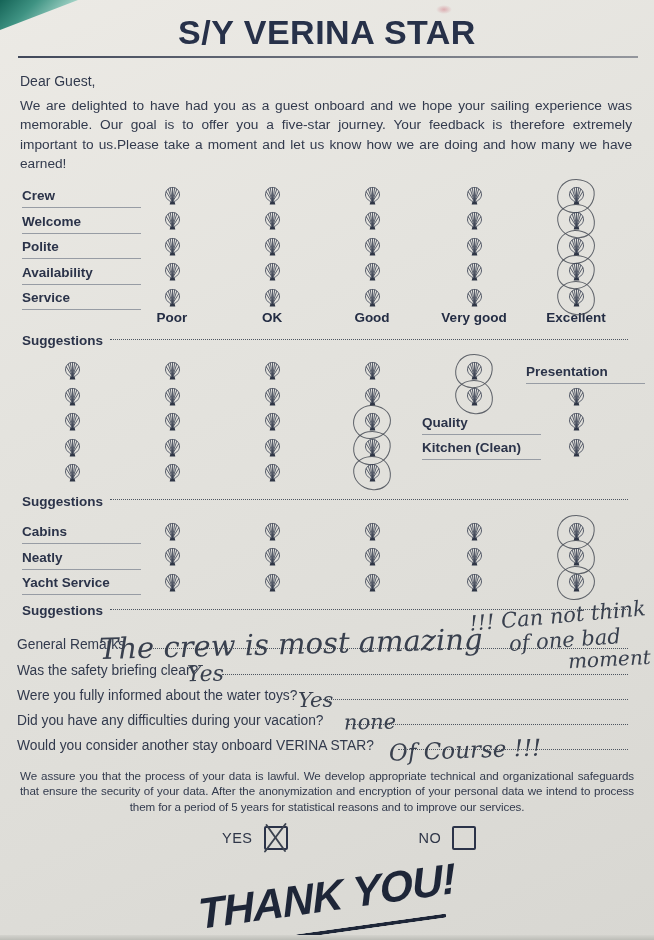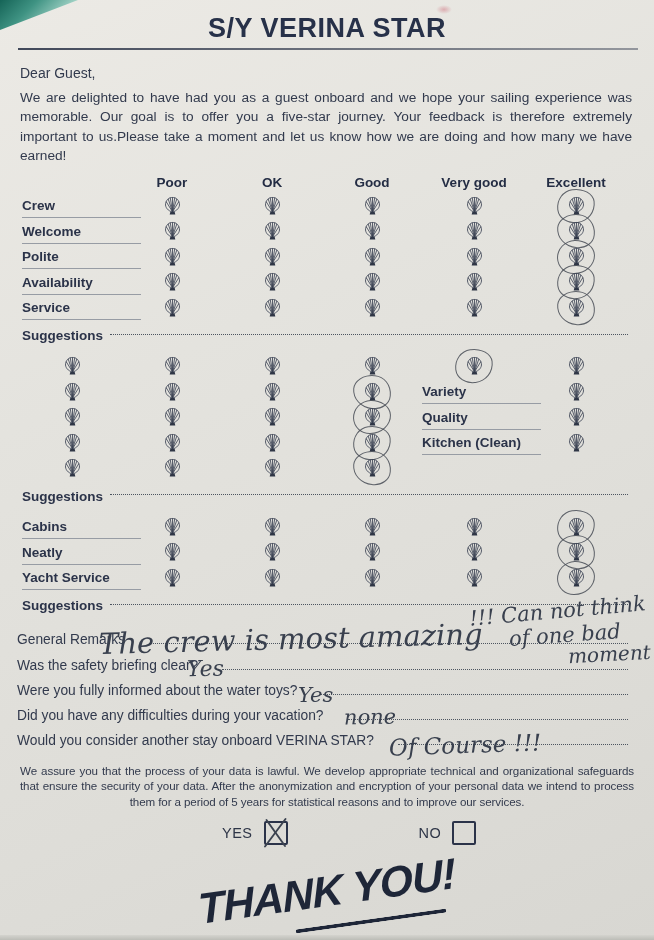--- a/index.html
+++ b/index.html
@@ -14,21 +14,21 @@
   }
   .page::after{content:"";position:absolute;left:0;right:0;bottom:0;height:5px;
     background:linear-gradient(#d4d3ce,#bcbdb7);}
   
   .corner-wedge{position:absolute;top:0;left:0;width:78px;height:30px;
     background:linear-gradient(135deg,#156457 0%,#3f9383 35%,#9ccfc2 70%,#d9ece5 100%);
     clip-path:polygon(0 0,100% 0,0 100%);}
   .smudge{position:absolute;top:5px;left:436px;width:16px;height:9px;border-radius:50%;
     background:radial-gradient(closest-side,rgba(210,125,137,.55),rgba(210,125,137,0));}
   
-  .title{margin:13px 0 0;text-align:center;font-size:27px;font-weight:bold;
+  .title{margin:13px 0 0;text-align:center;font-size:34px;font-weight:bold;
     letter-spacing:.5px;color:#273149;}
   .title-rule{margin:4px 16px 0 18px;height:2px;
     background:linear-gradient(90deg,rgba(47,55,75,.9),rgba(47,55,75,.45));}
   .salutation{margin:15px 0 0 20px;font-size:14px;}
   .intro{margin:7px 22px 0 20px;font-size:13.7px;line-height:1.42;text-align:justify;}
   
   .rating{margin-top:9px;}
   .r-grid{display:grid;grid-template-columns:100px 100px 100px 100px 104px 100px;margin-left:22px;}
   .r-head{margin-bottom:3px;}
   .r-colhead{text-align:center;font-weight:bold;font-size:13.5px;color:#242d44;}
@@ -84,415 +84,415 @@
   <div class="corner-wedge"></div>
   <div class="smudge"></div>
 
   <h1 class="title">S/Y VERINA STAR</h1>
   <div class="title-rule"></div>
 
   <p class="salutation">Dear Guest,</p>
   <p class="intro">We are delighted to have had you as a guest onboard and we hope your sailing experience was memorable. Our goal is to offer you a five-star journey. Your feedback is therefore extremely important to us.Please take a moment and let us know how we are doing and how many we have earned!</p>
 
   <div class="rating" id="rating-area">
+      <div class="r-grid">
+        <div class="r-row-label">Crew</div>
+        <div class="r-cell">
+          <svg viewBox="0 0 24 24" width="23" height="22">
+            <g fill="none" stroke="#3a4152" stroke-width="0.9" stroke-linecap="round">
+              <path d="M12,18.5 C7,17.6 3.9,13.4 4.4,9.4 C5.6,4.4 8.5,2.7 12,2.7 C15.5,2.7 18.4,4.4 19.6,9.4 C20.1,13.4 17,17.6 12,18.5 Z"></path>
+              <path d="M12,18.3 L5.3,7.6"></path>
+              <path d="M12,18.3 L7.4,4.7"></path>
+              <path d="M12,18.3 L9.6,3.2"></path>
+              <path d="M12,18.3 L12,2.8"></path>
+              <path d="M12,18.3 L14.4,3.2"></path>
+              <path d="M12,18.3 L16.6,4.7"></path>
+              <path d="M12,18.3 L18.7,7.6"></path>
+            </g>
+            <path d="M9.7,18.2 L14.3,18.2 L15.1,21.2 L8.9,21.2 Z" fill="#2f3646"></path>
+          </svg>
+        </div>
+        <div class="r-cell">
+          <svg viewBox="0 0 24 24" width="23" height="22">
+            <g fill="none" stroke="#3a4152" stroke-width="0.9" stroke-linecap="round">
+              <path d="M12,18.5 C7,17.6 3.9,13.4 4.4,9.4 C5.6,4.4 8.5,2.7 12,2.7 C15.5,2.7 18.4,4.4 19.6,9.4 C20.1,13.4 17,17.6 12,18.5 Z"></path>
+              <path d="M12,18.3 L5.3,7.6"></path>
+              <path d="M12,18.3 L7.4,4.7"></path>
+              <path d="M12,18.3 L9.6,3.2"></path>
+              <path d="M12,18.3 L12,2.8"></path>
+              <path d="M12,18.3 L14.4,3.2"></path>
+              <path d="M12,18.3 L16.6,4.7"></path>
+              <path d="M12,18.3 L18.7,7.6"></path>
+            </g>
+            <path d="M9.7,18.2 L14.3,18.2 L15.1,21.2 L8.9,21.2 Z" fill="#2f3646"></path>
+          </svg>
+        </div>
+        <div class="r-cell">
+          <svg viewBox="0 0 24 24" width="23" height="22">
+            <g fill="none" stroke="#3a4152" stroke-width="0.9" stroke-linecap="round">
+              <path d="M12,18.5 C7,17.6 3.9,13.4 4.4,9.4 C5.6,4.4 8.5,2.7 12,2.7 C15.5,2.7 18.4,4.4 19.6,9.4 C20.1,13.4 17,17.6 12,18.5 Z"></path>
+              <path d="M12,18.3 L5.3,7.6"></path>
+              <path d="M12,18.3 L7.4,4.7"></path>
+              <path d="M12,18.3 L9.6,3.2"></path>
+              <path d="M12,18.3 L12,2.8"></path>
+              <path d="M12,18.3 L14.4,3.2"></path>
+              <path d="M12,18.3 L16.6,4.7"></path>
+              <path d="M12,18.3 L18.7,7.6"></path>
+            </g>
+            <path d="M9.7,18.2 L14.3,18.2 L15.1,21.2 L8.9,21.2 Z" fill="#2f3646"></path>
+          </svg>
+        </div>
+        <div class="r-cell">
+          <svg viewBox="0 0 24 24" width="23" height="22">
+            <g fill="none" stroke="#3a4152" stroke-width="0.9" stroke-linecap="round">
+              <path d="M12,18.5 C7,17.6 3.9,13.4 4.4,9.4 C5.6,4.4 8.5,2.7 12,2.7 C15.5,2.7 18.4,4.4 19.6,9.4 C20.1,13.4 17,17.6 12,18.5 Z"></path>
+              <path d="M12,18.3 L5.3,7.6"></path>
+              <path d="M12,18.3 L7.4,4.7"></path>
+              <path d="M12,18.3 L9.6,3.2"></path>
+              <path d="M12,18.3 L12,2.8"></path>
+              <path d="M12,18.3 L14.4,3.2"></path>
+              <path d="M12,18.3 L16.6,4.7"></path>
+              <path d="M12,18.3 L18.7,7.6"></path>
+            </g>
+            <path d="M9.7,18.2 L14.3,18.2 L15.1,21.2 L8.9,21.2 Z" fill="#2f3646"></path>
+          </svg>
+        </div>
+        <div class="r-cell">
+          <svg viewBox="0 0 24 24" width="23" height="22">
+            <g fill="none" stroke="#3a4152" stroke-width="0.9" stroke-linecap="round">
+              <path d="M12,18.5 C7,17.6 3.9,13.4 4.4,9.4 C5.6,4.4 8.5,2.7 12,2.7 C15.5,2.7 18.4,4.4 19.6,9.4 C20.1,13.4 17,17.6 12,18.5 Z"></path>
+              <path d="M12,18.3 L5.3,7.6"></path>
+              <path d="M12,18.3 L7.4,4.7"></path>
+              <path d="M12,18.3 L9.6,3.2"></path>
+              <path d="M12,18.3 L12,2.8"></path>
+              <path d="M12,18.3 L14.4,3.2"></path>
+              <path d="M12,18.3 L16.6,4.7"></path>
+              <path d="M12,18.3 L18.7,7.6"></path>
+            </g>
+            <path d="M9.7,18.2 L14.3,18.2 L15.1,21.2 L8.9,21.2 Z" fill="#2f3646"></path>
+          </svg>
+          <span class="sel-circle v0"></span>
+        </div>
+        <div class="r-row-label">Welcome</div>
+        <div class="r-cell">
+          <svg viewBox="0 0 24 24" width="23" height="22">
+            <g fill="none" stroke="#3a4152" stroke-width="0.9" stroke-linecap="round">
+              <path d="M12,18.5 C7,17.6 3.9,13.4 4.4,9.4 C5.6,4.4 8.5,2.7 12,2.7 C15.5,2.7 18.4,4.4 19.6,9.4 C20.1,13.4 17,17.6 12,18.5 Z"></path>
+              <path d="M12,18.3 L5.3,7.6"></path>
+              <path d="M12,18.3 L7.4,4.7"></path>
+              <path d="M12,18.3 L9.6,3.2"></path>
+              <path d="M12,18.3 L12,2.8"></path>
+              <path d="M12,18.3 L14.4,3.2"></path>
+              <path d="M12,18.3 L16.6,4.7"></path>
+              <path d="M12,18.3 L18.7,7.6"></path>
+            </g>
+            <path d="M9.7,18.2 L14.3,18.2 L15.1,21.2 L8.9,21.2 Z" fill="#2f3646"></path>
+          </svg>
+        </div>
+        <div class="r-cell">
+          <svg viewBox="0 0 24 24" width="23" height="22">
+            <g fill="none" stroke="#3a4152" stroke-width="0.9" stroke-linecap="round">
+              <path d="M12,18.5 C7,17.6 3.9,13.4 4.4,9.4 C5.6,4.4 8.5,2.7 12,2.7 C15.5,2.7 18.4,4.4 19.6,9.4 C20.1,13.4 17,17.6 12,18.5 Z"></path>
+              <path d="M12,18.3 L5.3,7.6"></path>
+              <path d="M12,18.3 L7.4,4.7"></path>
+              <path d="M12,18.3 L9.6,3.2"></path>
+              <path d="M12,18.3 L12,2.8"></path>
+              <path d="M12,18.3 L14.4,3.2"></path>
+              <path d="M12,18.3 L16.6,4.7"></path>
+              <path d="M12,18.3 L18.7,7.6"></path>
+            </g>
+            <path d="M9.7,18.2 L14.3,18.2 L15.1,21.2 L8.9,21.2 Z" fill="#2f3646"></path>
+          </svg>
+        </div>
+        <div class="r-cell">
+          <svg viewBox="0 0 24 24" width="23" height="22">
+            <g fill="none" stroke="#3a4152" stroke-width="0.9" stroke-linecap="round">
+              <path d="M12,18.5 C7,17.6 3.9,13.4 4.4,9.4 C5.6,4.4 8.5,2.7 12,2.7 C15.5,2.7 18.4,4.4 19.6,9.4 C20.1,13.4 17,17.6 12,18.5 Z"></path>
+              <path d="M12,18.3 L5.3,7.6"></path>
+              <path d="M12,18.3 L7.4,4.7"></path>
+              <path d="M12,18.3 L9.6,3.2"></path>
+              <path d="M12,18.3 L12,2.8"></path>
+              <path d="M12,18.3 L14.4,3.2"></path>
+              <path d="M12,18.3 L16.6,4.7"></path>
+              <path d="M12,18.3 L18.7,7.6"></path>
+            </g>
+            <path d="M9.7,18.2 L14.3,18.2 L15.1,21.2 L8.9,21.2 Z" fill="#2f3646"></path>
+          </svg>
+        </div>
+        <div class="r-cell">
+          <svg viewBox="0 0 24 24" width="23" height="22">
+            <g fill="none" stroke="#3a4152" stroke-width="0.9" stroke-linecap="round">
+              <path d="M12,18.5 C7,17.6 3.9,13.4 4.4,9.4 C5.6,4.4 8.5,2.7 12,2.7 C15.5,2.7 18.4,4.4 19.6,9.4 C20.1,13.4 17,17.6 12,18.5 Z"></path>
+              <path d="M12,18.3 L5.3,7.6"></path>
+              <path d="M12,18.3 L7.4,4.7"></path>
+              <path d="M12,18.3 L9.6,3.2"></path>
+              <path d="M12,18.3 L12,2.8"></path>
+              <path d="M12,18.3 L14.4,3.2"></path>
+              <path d="M12,18.3 L16.6,4.7"></path>
+              <path d="M12,18.3 L18.7,7.6"></path>
+            </g>
+            <path d="M9.7,18.2 L14.3,18.2 L15.1,21.2 L8.9,21.2 Z" fill="#2f3646"></path>
+          </svg>
+        </div>
+        <div class="r-cell">
+          <svg viewBox="0 0 24 24" width="23" height="22">
+            <g fill="none" stroke="#3a4152" stroke-width="0.9" stroke-linecap="round">
+              <path d="M12,18.5 C7,17.6 3.9,13.4 4.4,9.4 C5.6,4.4 8.5,2.7 12,2.7 C15.5,2.7 18.4,4.4 19.6,9.4 C20.1,13.4 17,17.6 12,18.5 Z"></path>
+              <path d="M12,18.3 L5.3,7.6"></path>
+              <path d="M12,18.3 L7.4,4.7"></path>
+              <path d="M12,18.3 L9.6,3.2"></path>
+              <path d="M12,18.3 L12,2.8"></path>
+              <path d="M12,18.3 L14.4,3.2"></path>
+              <path d="M12,18.3 L16.6,4.7"></path>
+              <path d="M12,18.3 L18.7,7.6"></path>
+            </g>
+            <path d="M9.7,18.2 L14.3,18.2 L15.1,21.2 L8.9,21.2 Z" fill="#2f3646"></path>
+          </svg>
+          <span class="sel-circle v1"></span>
+        </div>
+        <div class="r-row-label">Polite</div>
+        <div class="r-cell">
+          <svg viewBox="0 0 24 24" width="23" height="22">
+            <g fill="none" stroke="#3a4152" stroke-width="0.9" stroke-linecap="round">
+              <path d="M12,18.5 C7,17.6 3.9,13.4 4.4,9.4 C5.6,4.4 8.5,2.7 12,2.7 C15.5,2.7 18.4,4.4 19.6,9.4 C20.1,13.4 17,17.6 12,18.5 Z"></path>
+              <path d="M12,18.3 L5.3,7.6"></path>
+              <path d="M12,18.3 L7.4,4.7"></path>
+              <path d="M12,18.3 L9.6,3.2"></path>
+              <path d="M12,18.3 L12,2.8"></path>
+              <path d="M12,18.3 L14.4,3.2"></path>
+              <path d="M12,18.3 L16.6,4.7"></path>
+              <path d="M12,18.3 L18.7,7.6"></path>
+            </g>
+            <path d="M9.7,18.2 L14.3,18.2 L15.1,21.2 L8.9,21.2 Z" fill="#2f3646"></path>
+          </svg>
+        </div>
+        <div class="r-cell">
+          <svg viewBox="0 0 24 24" width="23" height="22">
+            <g fill="none" stroke="#3a4152" stroke-width="0.9" stroke-linecap="round">
+              <path d="M12,18.5 C7,17.6 3.9,13.4 4.4,9.4 C5.6,4.4 8.5,2.7 12,2.7 C15.5,2.7 18.4,4.4 19.6,9.4 C20.1,13.4 17,17.6 12,18.5 Z"></path>
+              <path d="M12,18.3 L5.3,7.6"></path>
+              <path d="M12,18.3 L7.4,4.7"></path>
+              <path d="M12,18.3 L9.6,3.2"></path>
+              <path d="M12,18.3 L12,2.8"></path>
+              <path d="M12,18.3 L14.4,3.2"></path>
+              <path d="M12,18.3 L16.6,4.7"></path>
+              <path d="M12,18.3 L18.7,7.6"></path>
+            </g>
+            <path d="M9.7,18.2 L14.3,18.2 L15.1,21.2 L8.9,21.2 Z" fill="#2f3646"></path>
+          </svg>
+        </div>
+        <div class="r-cell">
+          <svg viewBox="0 0 24 24" width="23" height="22">
+            <g fill="none" stroke="#3a4152" stroke-width="0.9" stroke-linecap="round">
+              <path d="M12,18.5 C7,17.6 3.9,13.4 4.4,9.4 C5.6,4.4 8.5,2.7 12,2.7 C15.5,2.7 18.4,4.4 19.6,9.4 C20.1,13.4 17,17.6 12,18.5 Z"></path>
+              <path d="M12,18.3 L5.3,7.6"></path>
+              <path d="M12,18.3 L7.4,4.7"></path>
+              <path d="M12,18.3 L9.6,3.2"></path>
+              <path d="M12,18.3 L12,2.8"></path>
+              <path d="M12,18.3 L14.4,3.2"></path>
+              <path d="M12,18.3 L16.6,4.7"></path>
+              <path d="M12,18.3 L18.7,7.6"></path>
+            </g>
+            <path d="M9.7,18.2 L14.3,18.2 L15.1,21.2 L8.9,21.2 Z" fill="#2f3646"></path>
+          </svg>
+        </div>
+        <div class="r-cell">
+          <svg viewBox="0 0 24 24" width="23" height="22">
+            <g fill="none" stroke="#3a4152" stroke-width="0.9" stroke-linecap="round">
+              <path d="M12,18.5 C7,17.6 3.9,13.4 4.4,9.4 C5.6,4.4 8.5,2.7 12,2.7 C15.5,2.7 18.4,4.4 19.6,9.4 C20.1,13.4 17,17.6 12,18.5 Z"></path>
+              <path d="M12,18.3 L5.3,7.6"></path>
+              <path d="M12,18.3 L7.4,4.7"></path>
+              <path d="M12,18.3 L9.6,3.2"></path>
+              <path d="M12,18.3 L12,2.8"></path>
+              <path d="M12,18.3 L14.4,3.2"></path>
+              <path d="M12,18.3 L16.6,4.7"></path>
+              <path d="M12,18.3 L18.7,7.6"></path>
+            </g>
+            <path d="M9.7,18.2 L14.3,18.2 L15.1,21.2 L8.9,21.2 Z" fill="#2f3646"></path>
+          </svg>
+        </div>
+        <div class="r-cell">
+          <svg viewBox="0 0 24 24" width="23" height="22">
+            <g fill="none" stroke="#3a4152" stroke-width="0.9" stroke-linecap="round">
+              <path d="M12,18.5 C7,17.6 3.9,13.4 4.4,9.4 C5.6,4.4 8.5,2.7 12,2.7 C15.5,2.7 18.4,4.4 19.6,9.4 C20.1,13.4 17,17.6 12,18.5 Z"></path>
+              <path d="M12,18.3 L5.3,7.6"></path>
+              <path d="M12,18.3 L7.4,4.7"></path>
+              <path d="M12,18.3 L9.6,3.2"></path>
+              <path d="M12,18.3 L12,2.8"></path>
+              <path d="M12,18.3 L14.4,3.2"></path>
+              <path d="M12,18.3 L16.6,4.7"></path>
+              <path d="M12,18.3 L18.7,7.6"></path>
+            </g>
+            <path d="M9.7,18.2 L14.3,18.2 L15.1,21.2 L8.9,21.2 Z" fill="#2f3646"></path>
+          </svg>
+          <span class="sel-circle v2"></span>
+        </div>
+        <div class="r-row-label">Availability</div>
+        <div class="r-cell">
+          <svg viewBox="0 0 24 24" width="23" height="22">
+            <g fill="none" stroke="#3a4152" stroke-width="0.9" stroke-linecap="round">
+              <path d="M12,18.5 C7,17.6 3.9,13.4 4.4,9.4 C5.6,4.4 8.5,2.7 12,2.7 C15.5,2.7 18.4,4.4 19.6,9.4 C20.1,13.4 17,17.6 12,18.5 Z"></path>
+              <path d="M12,18.3 L5.3,7.6"></path>
+              <path d="M12,18.3 L7.4,4.7"></path>
+              <path d="M12,18.3 L9.6,3.2"></path>
+              <path d="M12,18.3 L12,2.8"></path>
+              <path d="M12,18.3 L14.4,3.2"></path>
+              <path d="M12,18.3 L16.6,4.7"></path>
+              <path d="M12,18.3 L18.7,7.6"></path>
+            </g>
+            <path d="M9.7,18.2 L14.3,18.2 L15.1,21.2 L8.9,21.2 Z" fill="#2f3646"></path>
+          </svg>
+        </div>
+        <div class="r-cell">
+          <svg viewBox="0 0 24 24" width="23" height="22">
+            <g fill="none" stroke="#3a4152" stroke-width="0.9" stroke-linecap="round">
+              <path d="M12,18.5 C7,17.6 3.9,13.4 4.4,9.4 C5.6,4.4 8.5,2.7 12,2.7 C15.5,2.7 18.4,4.4 19.6,9.4 C20.1,13.4 17,17.6 12,18.5 Z"></path>
+              <path d="M12,18.3 L5.3,7.6"></path>
+              <path d="M12,18.3 L7.4,4.7"></path>
+              <path d="M12,18.3 L9.6,3.2"></path>
+              <path d="M12,18.3 L12,2.8"></path>
+              <path d="M12,18.3 L14.4,3.2"></path>
+              <path d="M12,18.3 L16.6,4.7"></path>
+              <path d="M12,18.3 L18.7,7.6"></path>
+            </g>
+            <path d="M9.7,18.2 L14.3,18.2 L15.1,21.2 L8.9,21.2 Z" fill="#2f3646"></path>
+          </svg>
+        </div>
+        <div class="r-cell">
+          <svg viewBox="0 0 24 24" width="23" height="22">
+            <g fill="none" stroke="#3a4152" stroke-width="0.9" stroke-linecap="round">
+              <path d="M12,18.5 C7,17.6 3.9,13.4 4.4,9.4 C5.6,4.4 8.5,2.7 12,2.7 C15.5,2.7 18.4,4.4 19.6,9.4 C20.1,13.4 17,17.6 12,18.5 Z"></path>
+              <path d="M12,18.3 L5.3,7.6"></path>
+              <path d="M12,18.3 L7.4,4.7"></path>
+              <path d="M12,18.3 L9.6,3.2"></path>
+              <path d="M12,18.3 L12,2.8"></path>
+              <path d="M12,18.3 L14.4,3.2"></path>
+              <path d="M12,18.3 L16.6,4.7"></path>
+              <path d="M12,18.3 L18.7,7.6"></path>
+            </g>
+            <path d="M9.7,18.2 L14.3,18.2 L15.1,21.2 L8.9,21.2 Z" fill="#2f3646"></path>
+          </svg>
+        </div>
+        <div class="r-cell">
+          <svg viewBox="0 0 24 24" width="23" height="22">
+            <g fill="none" stroke="#3a4152" stroke-width="0.9" stroke-linecap="round">
+              <path d="M12,18.5 C7,17.6 3.9,13.4 4.4,9.4 C5.6,4.4 8.5,2.7 12,2.7 C15.5,2.7 18.4,4.4 19.6,9.4 C20.1,13.4 17,17.6 12,18.5 Z"></path>
+              <path d="M12,18.3 L5.3,7.6"></path>
+              <path d="M12,18.3 L7.4,4.7"></path>
+              <path d="M12,18.3 L9.6,3.2"></path>
+              <path d="M12,18.3 L12,2.8"></path>
+              <path d="M12,18.3 L14.4,3.2"></path>
+              <path d="M12,18.3 L16.6,4.7"></path>
+              <path d="M12,18.3 L18.7,7.6"></path>
+            </g>
+            <path d="M9.7,18.2 L14.3,18.2 L15.1,21.2 L8.9,21.2 Z" fill="#2f3646"></path>
+          </svg>
+        </div>
+        <div class="r-cell">
+          <svg viewBox="0 0 24 24" width="23" height="22">
+            <g fill="none" stroke="#3a4152" stroke-width="0.9" stroke-linecap="round">
+              <path d="M12,18.5 C7,17.6 3.9,13.4 4.4,9.4 C5.6,4.4 8.5,2.7 12,2.7 C15.5,2.7 18.4,4.4 19.6,9.4 C20.1,13.4 17,17.6 12,18.5 Z"></path>
+              <path d="M12,18.3 L5.3,7.6"></path>
+              <path d="M12,18.3 L7.4,4.7"></path>
+              <path d="M12,18.3 L9.6,3.2"></path>
+              <path d="M12,18.3 L12,2.8"></path>
+              <path d="M12,18.3 L14.4,3.2"></path>
+              <path d="M12,18.3 L16.6,4.7"></path>
+              <path d="M12,18.3 L18.7,7.6"></path>
+            </g>
+            <path d="M9.7,18.2 L14.3,18.2 L15.1,21.2 L8.9,21.2 Z" fill="#2f3646"></path>
+          </svg>
+          <span class="sel-circle v0"></span>
+        </div>
+        <div class="r-row-label">Service</div>
+        <div class="r-cell">
+          <svg viewBox="0 0 24 24" width="23" height="22">
+            <g fill="none" stroke="#3a4152" stroke-width="0.9" stroke-linecap="round">
+              <path d="M12,18.5 C7,17.6 3.9,13.4 4.4,9.4 C5.6,4.4 8.5,2.7 12,2.7 C15.5,2.7 18.4,4.4 19.6,9.4 C20.1,13.4 17,17.6 12,18.5 Z"></path>
+              <path d="M12,18.3 L5.3,7.6"></path>
+              <path d="M12,18.3 L7.4,4.7"></path>
+              <path d="M12,18.3 L9.6,3.2"></path>
+              <path d="M12,18.3 L12,2.8"></path>
+              <path d="M12,18.3 L14.4,3.2"></path>
+              <path d="M12,18.3 L16.6,4.7"></path>
+              <path d="M12,18.3 L18.7,7.6"></path>
+            </g>
+            <path d="M9.7,18.2 L14.3,18.2 L15.1,21.2 L8.9,21.2 Z" fill="#2f3646"></path>
+          </svg>
+        </div>
+        <div class="r-cell">
+          <svg viewBox="0 0 24 24" width="23" height="22">
+            <g fill="none" stroke="#3a4152" stroke-width="0.9" stroke-linecap="round">
+              <path d="M12,18.5 C7,17.6 3.9,13.4 4.4,9.4 C5.6,4.4 8.5,2.7 12,2.7 C15.5,2.7 18.4,4.4 19.6,9.4 C20.1,13.4 17,17.6 12,18.5 Z"></path>
+              <path d="M12,18.3 L5.3,7.6"></path>
+              <path d="M12,18.3 L7.4,4.7"></path>
+              <path d="M12,18.3 L9.6,3.2"></path>
+              <path d="M12,18.3 L12,2.8"></path>
+              <path d="M12,18.3 L14.4,3.2"></path>
+              <path d="M12,18.3 L16.6,4.7"></path>
+              <path d="M12,18.3 L18.7,7.6"></path>
+            </g>
+            <path d="M9.7,18.2 L14.3,18.2 L15.1,21.2 L8.9,21.2 Z" fill="#2f3646"></path>
+          </svg>
+        </div>
+        <div class="r-cell">
+          <svg viewBox="0 0 24 24" width="23" height="22">
+            <g fill="none" stroke="#3a4152" stroke-width="0.9" stroke-linecap="round">
+              <path d="M12,18.5 C7,17.6 3.9,13.4 4.4,9.4 C5.6,4.4 8.5,2.7 12,2.7 C15.5,2.7 18.4,4.4 19.6,9.4 C20.1,13.4 17,17.6 12,18.5 Z"></path>
+              <path d="M12,18.3 L5.3,7.6"></path>
+              <path d="M12,18.3 L7.4,4.7"></path>
+              <path d="M12,18.3 L9.6,3.2"></path>
+              <path d="M12,18.3 L12,2.8"></path>
+              <path d="M12,18.3 L14.4,3.2"></path>
+              <path d="M12,18.3 L16.6,4.7"></path>
+              <path d="M12,18.3 L18.7,7.6"></path>
+            </g>
+            <path d="M9.7,18.2 L14.3,18.2 L15.1,21.2 L8.9,21.2 Z" fill="#2f3646"></path>
+          </svg>
+        </div>
+        <div class="r-cell">
+          <svg viewBox="0 0 24 24" width="23" height="22">
+            <g fill="none" stroke="#3a4152" stroke-width="0.9" stroke-linecap="round">
+              <path d="M12,18.5 C7,17.6 3.9,13.4 4.4,9.4 C5.6,4.4 8.5,2.7 12,2.7 C15.5,2.7 18.4,4.4 19.6,9.4 C20.1,13.4 17,17.6 12,18.5 Z"></path>
+              <path d="M12,18.3 L5.3,7.6"></path>
+              <path d="M12,18.3 L7.4,4.7"></path>
+              <path d="M12,18.3 L9.6,3.2"></path>
+              <path d="M12,18.3 L12,2.8"></path>
+              <path d="M12,18.3 L14.4,3.2"></path>
+              <path d="M12,18.3 L16.6,4.7"></path>
+              <path d="M12,18.3 L18.7,7.6"></path>
+            </g>
+            <path d="M9.7,18.2 L14.3,18.2 L15.1,21.2 L8.9,21.2 Z" fill="#2f3646"></path>
+          </svg>
+        </div>
+        <div class="r-cell">
+          <svg viewBox="0 0 24 24" width="23" height="22">
+            <g fill="none" stroke="#3a4152" stroke-width="0.9" stroke-linecap="round">
+              <path d="M12,18.5 C7,17.6 3.9,13.4 4.4,9.4 C5.6,4.4 8.5,2.7 12,2.7 C15.5,2.7 18.4,4.4 19.6,9.4 C20.1,13.4 17,17.6 12,18.5 Z"></path>
+              <path d="M12,18.3 L5.3,7.6"></path>
+              <path d="M12,18.3 L7.4,4.7"></path>
+              <path d="M12,18.3 L9.6,3.2"></path>
+              <path d="M12,18.3 L12,2.8"></path>
+              <path d="M12,18.3 L14.4,3.2"></path>
+              <path d="M12,18.3 L16.6,4.7"></path>
+              <path d="M12,18.3 L18.7,7.6"></path>
+            </g>
+            <path d="M9.7,18.2 L14.3,18.2 L15.1,21.2 L8.9,21.2 Z" fill="#2f3646"></path>
+          </svg>
+          <span class="sel-circle v1"></span>
+        </div>
+      </div>
       <div class="r-grid r-head">
         <div></div>
         <div class="r-colhead">Poor</div>
         <div class="r-colhead">OK</div>
         <div class="r-colhead">Good</div>
         <div class="r-colhead">Very good</div>
         <div class="r-colhead">Excellent</div>
       </div>
-      <div class="r-grid">
-        <div class="r-row-label">Crew</div>
-        <div class="r-cell">
-          <svg viewBox="0 0 24 24" width="23" height="22">
-            <g fill="none" stroke="#3a4152" stroke-width="0.9" stroke-linecap="round">
-              <path d="M12,18.5 C7,17.6 3.9,13.4 4.4,9.4 C5.6,4.4 8.5,2.7 12,2.7 C15.5,2.7 18.4,4.4 19.6,9.4 C20.1,13.4 17,17.6 12,18.5 Z"></path>
-              <path d="M12,18.3 L5.3,7.6"></path>
-              <path d="M12,18.3 L7.4,4.7"></path>
-              <path d="M12,18.3 L9.6,3.2"></path>
-              <path d="M12,18.3 L12,2.8"></path>
-              <path d="M12,18.3 L14.4,3.2"></path>
-              <path d="M12,18.3 L16.6,4.7"></path>
-              <path d="M12,18.3 L18.7,7.6"></path>
-            </g>
-            <path d="M9.7,18.2 L14.3,18.2 L15.1,21.2 L8.9,21.2 Z" fill="#2f3646"></path>
-          </svg>
-        </div>
-        <div class="r-cell">
-          <svg viewBox="0 0 24 24" width="23" height="22">
-            <g fill="none" stroke="#3a4152" stroke-width="0.9" stroke-linecap="round">
-              <path d="M12,18.5 C7,17.6 3.9,13.4 4.4,9.4 C5.6,4.4 8.5,2.7 12,2.7 C15.5,2.7 18.4,4.4 19.6,9.4 C20.1,13.4 17,17.6 12,18.5 Z"></path>
-              <path d="M12,18.3 L5.3,7.6"></path>
-              <path d="M12,18.3 L7.4,4.7"></path>
-              <path d="M12,18.3 L9.6,3.2"></path>
-              <path d="M12,18.3 L12,2.8"></path>
-              <path d="M12,18.3 L14.4,3.2"></path>
-              <path d="M12,18.3 L16.6,4.7"></path>
-              <path d="M12,18.3 L18.7,7.6"></path>
-            </g>
-            <path d="M9.7,18.2 L14.3,18.2 L15.1,21.2 L8.9,21.2 Z" fill="#2f3646"></path>
-          </svg>
-        </div>
-        <div class="r-cell">
-          <svg viewBox="0 0 24 24" width="23" height="22">
-            <g fill="none" stroke="#3a4152" stroke-width="0.9" stroke-linecap="round">
-              <path d="M12,18.5 C7,17.6 3.9,13.4 4.4,9.4 C5.6,4.4 8.5,2.7 12,2.7 C15.5,2.7 18.4,4.4 19.6,9.4 C20.1,13.4 17,17.6 12,18.5 Z"></path>
-              <path d="M12,18.3 L5.3,7.6"></path>
-              <path d="M12,18.3 L7.4,4.7"></path>
-              <path d="M12,18.3 L9.6,3.2"></path>
-              <path d="M12,18.3 L12,2.8"></path>
-              <path d="M12,18.3 L14.4,3.2"></path>
-              <path d="M12,18.3 L16.6,4.7"></path>
-              <path d="M12,18.3 L18.7,7.6"></path>
-            </g>
-            <path d="M9.7,18.2 L14.3,18.2 L15.1,21.2 L8.9,21.2 Z" fill="#2f3646"></path>
-          </svg>
-        </div>
-        <div class="r-cell">
-          <svg viewBox="0 0 24 24" width="23" height="22">
-            <g fill="none" stroke="#3a4152" stroke-width="0.9" stroke-linecap="round">
-              <path d="M12,18.5 C7,17.6 3.9,13.4 4.4,9.4 C5.6,4.4 8.5,2.7 12,2.7 C15.5,2.7 18.4,4.4 19.6,9.4 C20.1,13.4 17,17.6 12,18.5 Z"></path>
-              <path d="M12,18.3 L5.3,7.6"></path>
-              <path d="M12,18.3 L7.4,4.7"></path>
-              <path d="M12,18.3 L9.6,3.2"></path>
-              <path d="M12,18.3 L12,2.8"></path>
-              <path d="M12,18.3 L14.4,3.2"></path>
-              <path d="M12,18.3 L16.6,4.7"></path>
-              <path d="M12,18.3 L18.7,7.6"></path>
-            </g>
-            <path d="M9.7,18.2 L14.3,18.2 L15.1,21.2 L8.9,21.2 Z" fill="#2f3646"></path>
-          </svg>
-        </div>
-        <div class="r-cell">
-          <svg viewBox="0 0 24 24" width="23" height="22">
-            <g fill="none" stroke="#3a4152" stroke-width="0.9" stroke-linecap="round">
-              <path d="M12,18.5 C7,17.6 3.9,13.4 4.4,9.4 C5.6,4.4 8.5,2.7 12,2.7 C15.5,2.7 18.4,4.4 19.6,9.4 C20.1,13.4 17,17.6 12,18.5 Z"></path>
-              <path d="M12,18.3 L5.3,7.6"></path>
-              <path d="M12,18.3 L7.4,4.7"></path>
-              <path d="M12,18.3 L9.6,3.2"></path>
-              <path d="M12,18.3 L12,2.8"></path>
-              <path d="M12,18.3 L14.4,3.2"></path>
-              <path d="M12,18.3 L16.6,4.7"></path>
-              <path d="M12,18.3 L18.7,7.6"></path>
-            </g>
-            <path d="M9.7,18.2 L14.3,18.2 L15.1,21.2 L8.9,21.2 Z" fill="#2f3646"></path>
-          </svg>
-          <span class="sel-circle v0"></span>
-        </div>
-        <div class="r-row-label">Welcome</div>
-        <div class="r-cell">
-          <svg viewBox="0 0 24 24" width="23" height="22">
-            <g fill="none" stroke="#3a4152" stroke-width="0.9" stroke-linecap="round">
-              <path d="M12,18.5 C7,17.6 3.9,13.4 4.4,9.4 C5.6,4.4 8.5,2.7 12,2.7 C15.5,2.7 18.4,4.4 19.6,9.4 C20.1,13.4 17,17.6 12,18.5 Z"></path>
-              <path d="M12,18.3 L5.3,7.6"></path>
-              <path d="M12,18.3 L7.4,4.7"></path>
-              <path d="M12,18.3 L9.6,3.2"></path>
-              <path d="M12,18.3 L12,2.8"></path>
-              <path d="M12,18.3 L14.4,3.2"></path>
-              <path d="M12,18.3 L16.6,4.7"></path>
-              <path d="M12,18.3 L18.7,7.6"></path>
-            </g>
-            <path d="M9.7,18.2 L14.3,18.2 L15.1,21.2 L8.9,21.2 Z" fill="#2f3646"></path>
-          </svg>
-        </div>
-        <div class="r-cell">
-          <svg viewBox="0 0 24 24" width="23" height="22">
-            <g fill="none" stroke="#3a4152" stroke-width="0.9" stroke-linecap="round">
-              <path d="M12,18.5 C7,17.6 3.9,13.4 4.4,9.4 C5.6,4.4 8.5,2.7 12,2.7 C15.5,2.7 18.4,4.4 19.6,9.4 C20.1,13.4 17,17.6 12,18.5 Z"></path>
-              <path d="M12,18.3 L5.3,7.6"></path>
-              <path d="M12,18.3 L7.4,4.7"></path>
-              <path d="M12,18.3 L9.6,3.2"></path>
-              <path d="M12,18.3 L12,2.8"></path>
-              <path d="M12,18.3 L14.4,3.2"></path>
-              <path d="M12,18.3 L16.6,4.7"></path>
-              <path d="M12,18.3 L18.7,7.6"></path>
-            </g>
-            <path d="M9.7,18.2 L14.3,18.2 L15.1,21.2 L8.9,21.2 Z" fill="#2f3646"></path>
-          </svg>
-        </div>
-        <div class="r-cell">
-          <svg viewBox="0 0 24 24" width="23" height="22">
-            <g fill="none" stroke="#3a4152" stroke-width="0.9" stroke-linecap="round">
-              <path d="M12,18.5 C7,17.6 3.9,13.4 4.4,9.4 C5.6,4.4 8.5,2.7 12,2.7 C15.5,2.7 18.4,4.4 19.6,9.4 C20.1,13.4 17,17.6 12,18.5 Z"></path>
-              <path d="M12,18.3 L5.3,7.6"></path>
-              <path d="M12,18.3 L7.4,4.7"></path>
-              <path d="M12,18.3 L9.6,3.2"></path>
-              <path d="M12,18.3 L12,2.8"></path>
-              <path d="M12,18.3 L14.4,3.2"></path>
-              <path d="M12,18.3 L16.6,4.7"></path>
-              <path d="M12,18.3 L18.7,7.6"></path>
-            </g>
-            <path d="M9.7,18.2 L14.3,18.2 L15.1,21.2 L8.9,21.2 Z" fill="#2f3646"></path>
-          </svg>
-        </div>
-        <div class="r-cell">
-          <svg viewBox="0 0 24 24" width="23" height="22">
-            <g fill="none" stroke="#3a4152" stroke-width="0.9" stroke-linecap="round">
-              <path d="M12,18.5 C7,17.6 3.9,13.4 4.4,9.4 C5.6,4.4 8.5,2.7 12,2.7 C15.5,2.7 18.4,4.4 19.6,9.4 C20.1,13.4 17,17.6 12,18.5 Z"></path>
-              <path d="M12,18.3 L5.3,7.6"></path>
-              <path d="M12,18.3 L7.4,4.7"></path>
-              <path d="M12,18.3 L9.6,3.2"></path>
-              <path d="M12,18.3 L12,2.8"></path>
-              <path d="M12,18.3 L14.4,3.2"></path>
-              <path d="M12,18.3 L16.6,4.7"></path>
-              <path d="M12,18.3 L18.7,7.6"></path>
-            </g>
-            <path d="M9.7,18.2 L14.3,18.2 L15.1,21.2 L8.9,21.2 Z" fill="#2f3646"></path>
-          </svg>
-        </div>
-        <div class="r-cell">
-          <svg viewBox="0 0 24 24" width="23" height="22">
-            <g fill="none" stroke="#3a4152" stroke-width="0.9" stroke-linecap="round">
-              <path d="M12,18.5 C7,17.6 3.9,13.4 4.4,9.4 C5.6,4.4 8.5,2.7 12,2.7 C15.5,2.7 18.4,4.4 19.6,9.4 C20.1,13.4 17,17.6 12,18.5 Z"></path>
-              <path d="M12,18.3 L5.3,7.6"></path>
-              <path d="M12,18.3 L7.4,4.7"></path>
-              <path d="M12,18.3 L9.6,3.2"></path>
-              <path d="M12,18.3 L12,2.8"></path>
-              <path d="M12,18.3 L14.4,3.2"></path>
-              <path d="M12,18.3 L16.6,4.7"></path>
-              <path d="M12,18.3 L18.7,7.6"></path>
-            </g>
-            <path d="M9.7,18.2 L14.3,18.2 L15.1,21.2 L8.9,21.2 Z" fill="#2f3646"></path>
-          </svg>
-          <span class="sel-circle v1"></span>
-        </div>
-        <div class="r-row-label">Polite</div>
-        <div class="r-cell">
-          <svg viewBox="0 0 24 24" width="23" height="22">
-            <g fill="none" stroke="#3a4152" stroke-width="0.9" stroke-linecap="round">
-              <path d="M12,18.5 C7,17.6 3.9,13.4 4.4,9.4 C5.6,4.4 8.5,2.7 12,2.7 C15.5,2.7 18.4,4.4 19.6,9.4 C20.1,13.4 17,17.6 12,18.5 Z"></path>
-              <path d="M12,18.3 L5.3,7.6"></path>
-              <path d="M12,18.3 L7.4,4.7"></path>
-              <path d="M12,18.3 L9.6,3.2"></path>
-              <path d="M12,18.3 L12,2.8"></path>
-              <path d="M12,18.3 L14.4,3.2"></path>
-              <path d="M12,18.3 L16.6,4.7"></path>
-              <path d="M12,18.3 L18.7,7.6"></path>
-            </g>
-            <path d="M9.7,18.2 L14.3,18.2 L15.1,21.2 L8.9,21.2 Z" fill="#2f3646"></path>
-          </svg>
-        </div>
-        <div class="r-cell">
-          <svg viewBox="0 0 24 24" width="23" height="22">
-            <g fill="none" stroke="#3a4152" stroke-width="0.9" stroke-linecap="round">
-              <path d="M12,18.5 C7,17.6 3.9,13.4 4.4,9.4 C5.6,4.4 8.5,2.7 12,2.7 C15.5,2.7 18.4,4.4 19.6,9.4 C20.1,13.4 17,17.6 12,18.5 Z"></path>
-              <path d="M12,18.3 L5.3,7.6"></path>
-              <path d="M12,18.3 L7.4,4.7"></path>
-              <path d="M12,18.3 L9.6,3.2"></path>
-              <path d="M12,18.3 L12,2.8"></path>
-              <path d="M12,18.3 L14.4,3.2"></path>
-              <path d="M12,18.3 L16.6,4.7"></path>
-              <path d="M12,18.3 L18.7,7.6"></path>
-            </g>
-            <path d="M9.7,18.2 L14.3,18.2 L15.1,21.2 L8.9,21.2 Z" fill="#2f3646"></path>
-          </svg>
-        </div>
-        <div class="r-cell">
-          <svg viewBox="0 0 24 24" width="23" height="22">
-            <g fill="none" stroke="#3a4152" stroke-width="0.9" stroke-linecap="round">
-              <path d="M12,18.5 C7,17.6 3.9,13.4 4.4,9.4 C5.6,4.4 8.5,2.7 12,2.7 C15.5,2.7 18.4,4.4 19.6,9.4 C20.1,13.4 17,17.6 12,18.5 Z"></path>
-              <path d="M12,18.3 L5.3,7.6"></path>
-              <path d="M12,18.3 L7.4,4.7"></path>
-              <path d="M12,18.3 L9.6,3.2"></path>
-              <path d="M12,18.3 L12,2.8"></path>
-              <path d="M12,18.3 L14.4,3.2"></path>
-              <path d="M12,18.3 L16.6,4.7"></path>
-              <path d="M12,18.3 L18.7,7.6"></path>
-            </g>
-            <path d="M9.7,18.2 L14.3,18.2 L15.1,21.2 L8.9,21.2 Z" fill="#2f3646"></path>
-          </svg>
-        </div>
-        <div class="r-cell">
-          <svg viewBox="0 0 24 24" width="23" height="22">
-            <g fill="none" stroke="#3a4152" stroke-width="0.9" stroke-linecap="round">
-              <path d="M12,18.5 C7,17.6 3.9,13.4 4.4,9.4 C5.6,4.4 8.5,2.7 12,2.7 C15.5,2.7 18.4,4.4 19.6,9.4 C20.1,13.4 17,17.6 12,18.5 Z"></path>
-              <path d="M12,18.3 L5.3,7.6"></path>
-              <path d="M12,18.3 L7.4,4.7"></path>
-              <path d="M12,18.3 L9.6,3.2"></path>
-              <path d="M12,18.3 L12,2.8"></path>
-              <path d="M12,18.3 L14.4,3.2"></path>
-              <path d="M12,18.3 L16.6,4.7"></path>
-              <path d="M12,18.3 L18.7,7.6"></path>
-            </g>
-            <path d="M9.7,18.2 L14.3,18.2 L15.1,21.2 L8.9,21.2 Z" fill="#2f3646"></path>
-          </svg>
-        </div>
-        <div class="r-cell">
-          <svg viewBox="0 0 24 24" width="23" height="22">
-            <g fill="none" stroke="#3a4152" stroke-width="0.9" stroke-linecap="round">
-              <path d="M12,18.5 C7,17.6 3.9,13.4 4.4,9.4 C5.6,4.4 8.5,2.7 12,2.7 C15.5,2.7 18.4,4.4 19.6,9.4 C20.1,13.4 17,17.6 12,18.5 Z"></path>
-              <path d="M12,18.3 L5.3,7.6"></path>
-              <path d="M12,18.3 L7.4,4.7"></path>
-              <path d="M12,18.3 L9.6,3.2"></path>
-              <path d="M12,18.3 L12,2.8"></path>
-              <path d="M12,18.3 L14.4,3.2"></path>
-              <path d="M12,18.3 L16.6,4.7"></path>
-              <path d="M12,18.3 L18.7,7.6"></path>
-            </g>
-            <path d="M9.7,18.2 L14.3,18.2 L15.1,21.2 L8.9,21.2 Z" fill="#2f3646"></path>
-          </svg>
-          <span class="sel-circle v2"></span>
-        </div>
-        <div class="r-row-label">Availability</div>
-        <div class="r-cell">
-          <svg viewBox="0 0 24 24" width="23" height="22">
-            <g fill="none" stroke="#3a4152" stroke-width="0.9" stroke-linecap="round">
-              <path d="M12,18.5 C7,17.6 3.9,13.4 4.4,9.4 C5.6,4.4 8.5,2.7 12,2.7 C15.5,2.7 18.4,4.4 19.6,9.4 C20.1,13.4 17,17.6 12,18.5 Z"></path>
-              <path d="M12,18.3 L5.3,7.6"></path>
-              <path d="M12,18.3 L7.4,4.7"></path>
-              <path d="M12,18.3 L9.6,3.2"></path>
-              <path d="M12,18.3 L12,2.8"></path>
-              <path d="M12,18.3 L14.4,3.2"></path>
-              <path d="M12,18.3 L16.6,4.7"></path>
-              <path d="M12,18.3 L18.7,7.6"></path>
-            </g>
-            <path d="M9.7,18.2 L14.3,18.2 L15.1,21.2 L8.9,21.2 Z" fill="#2f3646"></path>
-          </svg>
-        </div>
-        <div class="r-cell">
-          <svg viewBox="0 0 24 24" width="23" height="22">
-            <g fill="none" stroke="#3a4152" stroke-width="0.9" stroke-linecap="round">
-              <path d="M12,18.5 C7,17.6 3.9,13.4 4.4,9.4 C5.6,4.4 8.5,2.7 12,2.7 C15.5,2.7 18.4,4.4 19.6,9.4 C20.1,13.4 17,17.6 12,18.5 Z"></path>
-              <path d="M12,18.3 L5.3,7.6"></path>
-              <path d="M12,18.3 L7.4,4.7"></path>
-              <path d="M12,18.3 L9.6,3.2"></path>
-              <path d="M12,18.3 L12,2.8"></path>
-              <path d="M12,18.3 L14.4,3.2"></path>
-              <path d="M12,18.3 L16.6,4.7"></path>
-              <path d="M12,18.3 L18.7,7.6"></path>
-            </g>
-            <path d="M9.7,18.2 L14.3,18.2 L15.1,21.2 L8.9,21.2 Z" fill="#2f3646"></path>
-          </svg>
-        </div>
-        <div class="r-cell">
-          <svg viewBox="0 0 24 24" width="23" height="22">
-            <g fill="none" stroke="#3a4152" stroke-width="0.9" stroke-linecap="round">
-              <path d="M12,18.5 C7,17.6 3.9,13.4 4.4,9.4 C5.6,4.4 8.5,2.7 12,2.7 C15.5,2.7 18.4,4.4 19.6,9.4 C20.1,13.4 17,17.6 12,18.5 Z"></path>
-              <path d="M12,18.3 L5.3,7.6"></path>
-              <path d="M12,18.3 L7.4,4.7"></path>
-              <path d="M12,18.3 L9.6,3.2"></path>
-              <path d="M12,18.3 L12,2.8"></path>
-              <path d="M12,18.3 L14.4,3.2"></path>
-              <path d="M12,18.3 L16.6,4.7"></path>
-              <path d="M12,18.3 L18.7,7.6"></path>
-            </g>
-            <path d="M9.7,18.2 L14.3,18.2 L15.1,21.2 L8.9,21.2 Z" fill="#2f3646"></path>
-          </svg>
-        </div>
-        <div class="r-cell">
-          <svg viewBox="0 0 24 24" width="23" height="22">
-            <g fill="none" stroke="#3a4152" stroke-width="0.9" stroke-linecap="round">
-              <path d="M12,18.5 C7,17.6 3.9,13.4 4.4,9.4 C5.6,4.4 8.5,2.7 12,2.7 C15.5,2.7 18.4,4.4 19.6,9.4 C20.1,13.4 17,17.6 12,18.5 Z"></path>
-              <path d="M12,18.3 L5.3,7.6"></path>
-              <path d="M12,18.3 L7.4,4.7"></path>
-              <path d="M12,18.3 L9.6,3.2"></path>
-              <path d="M12,18.3 L12,2.8"></path>
-              <path d="M12,18.3 L14.4,3.2"></path>
-              <path d="M12,18.3 L16.6,4.7"></path>
-              <path d="M12,18.3 L18.7,7.6"></path>
-            </g>
-            <path d="M9.7,18.2 L14.3,18.2 L15.1,21.2 L8.9,21.2 Z" fill="#2f3646"></path>
-          </svg>
-        </div>
-        <div class="r-cell">
-          <svg viewBox="0 0 24 24" width="23" height="22">
-            <g fill="none" stroke="#3a4152" stroke-width="0.9" stroke-linecap="round">
-              <path d="M12,18.5 C7,17.6 3.9,13.4 4.4,9.4 C5.6,4.4 8.5,2.7 12,2.7 C15.5,2.7 18.4,4.4 19.6,9.4 C20.1,13.4 17,17.6 12,18.5 Z"></path>
-              <path d="M12,18.3 L5.3,7.6"></path>
-              <path d="M12,18.3 L7.4,4.7"></path>
-              <path d="M12,18.3 L9.6,3.2"></path>
-              <path d="M12,18.3 L12,2.8"></path>
-              <path d="M12,18.3 L14.4,3.2"></path>
-              <path d="M12,18.3 L16.6,4.7"></path>
-              <path d="M12,18.3 L18.7,7.6"></path>
-            </g>
-            <path d="M9.7,18.2 L14.3,18.2 L15.1,21.2 L8.9,21.2 Z" fill="#2f3646"></path>
-          </svg>
-          <span class="sel-circle v0"></span>
-        </div>
-        <div class="r-row-label">Service</div>
-        <div class="r-cell">
-          <svg viewBox="0 0 24 24" width="23" height="22">
-            <g fill="none" stroke="#3a4152" stroke-width="0.9" stroke-linecap="round">
-              <path d="M12,18.5 C7,17.6 3.9,13.4 4.4,9.4 C5.6,4.4 8.5,2.7 12,2.7 C15.5,2.7 18.4,4.4 19.6,9.4 C20.1,13.4 17,17.6 12,18.5 Z"></path>
-              <path d="M12,18.3 L5.3,7.6"></path>
-              <path d="M12,18.3 L7.4,4.7"></path>
-              <path d="M12,18.3 L9.6,3.2"></path>
-              <path d="M12,18.3 L12,2.8"></path>
-              <path d="M12,18.3 L14.4,3.2"></path>
-              <path d="M12,18.3 L16.6,4.7"></path>
-              <path d="M12,18.3 L18.7,7.6"></path>
-            </g>
-            <path d="M9.7,18.2 L14.3,18.2 L15.1,21.2 L8.9,21.2 Z" fill="#2f3646"></path>
-          </svg>
-        </div>
-        <div class="r-cell">
-          <svg viewBox="0 0 24 24" width="23" height="22">
-            <g fill="none" stroke="#3a4152" stroke-width="0.9" stroke-linecap="round">
-              <path d="M12,18.5 C7,17.6 3.9,13.4 4.4,9.4 C5.6,4.4 8.5,2.7 12,2.7 C15.5,2.7 18.4,4.4 19.6,9.4 C20.1,13.4 17,17.6 12,18.5 Z"></path>
-              <path d="M12,18.3 L5.3,7.6"></path>
-              <path d="M12,18.3 L7.4,4.7"></path>
-              <path d="M12,18.3 L9.6,3.2"></path>
-              <path d="M12,18.3 L12,2.8"></path>
-              <path d="M12,18.3 L14.4,3.2"></path>
-              <path d="M12,18.3 L16.6,4.7"></path>
-              <path d="M12,18.3 L18.7,7.6"></path>
-            </g>
-            <path d="M9.7,18.2 L14.3,18.2 L15.1,21.2 L8.9,21.2 Z" fill="#2f3646"></path>
-          </svg>
-        </div>
-        <div class="r-cell">
-          <svg viewBox="0 0 24 24" width="23" height="22">
-            <g fill="none" stroke="#3a4152" stroke-width="0.9" stroke-linecap="round">
-              <path d="M12,18.5 C7,17.6 3.9,13.4 4.4,9.4 C5.6,4.4 8.5,2.7 12,2.7 C15.5,2.7 18.4,4.4 19.6,9.4 C20.1,13.4 17,17.6 12,18.5 Z"></path>
-              <path d="M12,18.3 L5.3,7.6"></path>
-              <path d="M12,18.3 L7.4,4.7"></path>
-              <path d="M12,18.3 L9.6,3.2"></path>
-              <path d="M12,18.3 L12,2.8"></path>
-              <path d="M12,18.3 L14.4,3.2"></path>
-              <path d="M12,18.3 L16.6,4.7"></path>
-              <path d="M12,18.3 L18.7,7.6"></path>
-            </g>
-            <path d="M9.7,18.2 L14.3,18.2 L15.1,21.2 L8.9,21.2 Z" fill="#2f3646"></path>
-          </svg>
-        </div>
-        <div class="r-cell">
-          <svg viewBox="0 0 24 24" width="23" height="22">
-            <g fill="none" stroke="#3a4152" stroke-width="0.9" stroke-linecap="round">
-              <path d="M12,18.5 C7,17.6 3.9,13.4 4.4,9.4 C5.6,4.4 8.5,2.7 12,2.7 C15.5,2.7 18.4,4.4 19.6,9.4 C20.1,13.4 17,17.6 12,18.5 Z"></path>
-              <path d="M12,18.3 L5.3,7.6"></path>
-              <path d="M12,18.3 L7.4,4.7"></path>
-              <path d="M12,18.3 L9.6,3.2"></path>
-              <path d="M12,18.3 L12,2.8"></path>
-              <path d="M12,18.3 L14.4,3.2"></path>
-              <path d="M12,18.3 L16.6,4.7"></path>
-              <path d="M12,18.3 L18.7,7.6"></path>
-            </g>
-            <path d="M9.7,18.2 L14.3,18.2 L15.1,21.2 L8.9,21.2 Z" fill="#2f3646"></path>
-          </svg>
-        </div>
-        <div class="r-cell">
-          <svg viewBox="0 0 24 24" width="23" height="22">
-            <g fill="none" stroke="#3a4152" stroke-width="0.9" stroke-linecap="round">
-              <path d="M12,18.5 C7,17.6 3.9,13.4 4.4,9.4 C5.6,4.4 8.5,2.7 12,2.7 C15.5,2.7 18.4,4.4 19.6,9.4 C20.1,13.4 17,17.6 12,18.5 Z"></path>
-              <path d="M12,18.3 L5.3,7.6"></path>
-              <path d="M12,18.3 L7.4,4.7"></path>
-              <path d="M12,18.3 L9.6,3.2"></path>
-              <path d="M12,18.3 L12,2.8"></path>
-              <path d="M12,18.3 L14.4,3.2"></path>
-              <path d="M12,18.3 L16.6,4.7"></path>
-              <path d="M12,18.3 L18.7,7.6"></path>
-            </g>
-            <path d="M9.7,18.2 L14.3,18.2 L15.1,21.2 L8.9,21.2 Z" fill="#2f3646"></path>
-          </svg>
-          <span class="sel-circle v1"></span>
-        </div>
-      </div>
       <div class="sugg">
         <span class="sugg-label">Suggestions</span>
         <span class="sugg-dots"></span>
       </div>
       <div class="r-grid">
         <div class="r-cell">
           <svg viewBox="0 0 24 24" width="23" height="22">
             <g fill="none" stroke="#3a4152" stroke-width="0.9" stroke-linecap="round">
               <path d="M12,18.5 C7,17.6 3.9,13.4 4.4,9.4 C5.6,4.4 8.5,2.7 12,2.7 C15.5,2.7 18.4,4.4 19.6,9.4 C20.1,13.4 17,17.6 12,18.5 Z"></path>
               <path d="M12,18.3 L5.3,7.6"></path>
@@ -560,20 +560,21 @@
               <path d="M12,18.3 L9.6,3.2"></path>
               <path d="M12,18.3 L12,2.8"></path>
               <path d="M12,18.3 L14.4,3.2"></path>
               <path d="M12,18.3 L16.6,4.7"></path>
               <path d="M12,18.3 L18.7,7.6"></path>
             </g>
             <path d="M9.7,18.2 L14.3,18.2 L15.1,21.2 L8.9,21.2 Z" fill="#2f3646"></path>
           </svg>
           <span class="sel-circle v0"></span>
         </div>
+        <div class="r-row-label">Presentation</div>
         <div class="r-cell">
           <svg viewBox="0 0 24 24" width="23" height="22">
             <g fill="none" stroke="#3a4152" stroke-width="0.9" stroke-linecap="round">
               <path d="M12,18.5 C7,17.6 3.9,13.4 4.4,9.4 C5.6,4.4 8.5,2.7 12,2.7 C15.5,2.7 18.4,4.4 19.6,9.4 C20.1,13.4 17,17.6 12,18.5 Z"></path>
               <path d="M12,18.3 L5.3,7.6"></path>
               <path d="M12,18.3 L7.4,4.7"></path>
               <path d="M12,18.3 L9.6,3.2"></path>
               <path d="M12,18.3 L12,2.8"></path>
               <path d="M12,18.3 L14.4,3.2"></path>
               <path d="M12,18.3 L16.6,4.7"></path>
@@ -636,21 +637,20 @@
               <path d="M12,18.3 L9.6,3.2"></path>
               <path d="M12,18.3 L12,2.8"></path>
               <path d="M12,18.3 L14.4,3.2"></path>
               <path d="M12,18.3 L16.6,4.7"></path>
               <path d="M12,18.3 L18.7,7.6"></path>
             </g>
             <path d="M9.7,18.2 L14.3,18.2 L15.1,21.2 L8.9,21.2 Z" fill="#2f3646"></path>
           </svg>
           <span class="sel-circle v1"></span>
         </div>
-        <div class="r-row-label">Variety</div>
         <div class="r-cell">
           <svg viewBox="0 0 24 24" width="23" height="22">
             <g fill="none" stroke="#3a4152" stroke-width="0.9" stroke-linecap="round">
               <path d="M12,18.5 C7,17.6 3.9,13.4 4.4,9.4 C5.6,4.4 8.5,2.7 12,2.7 C15.5,2.7 18.4,4.4 19.6,9.4 C20.1,13.4 17,17.6 12,18.5 Z"></path>
               <path d="M12,18.3 L5.3,7.6"></path>
               <path d="M12,18.3 L7.4,4.7"></path>
               <path d="M12,18.3 L9.6,3.2"></path>
               <path d="M12,18.3 L12,2.8"></path>
               <path d="M12,18.3 L14.4,3.2"></path>
               <path d="M12,18.3 L16.6,4.7"></path>

